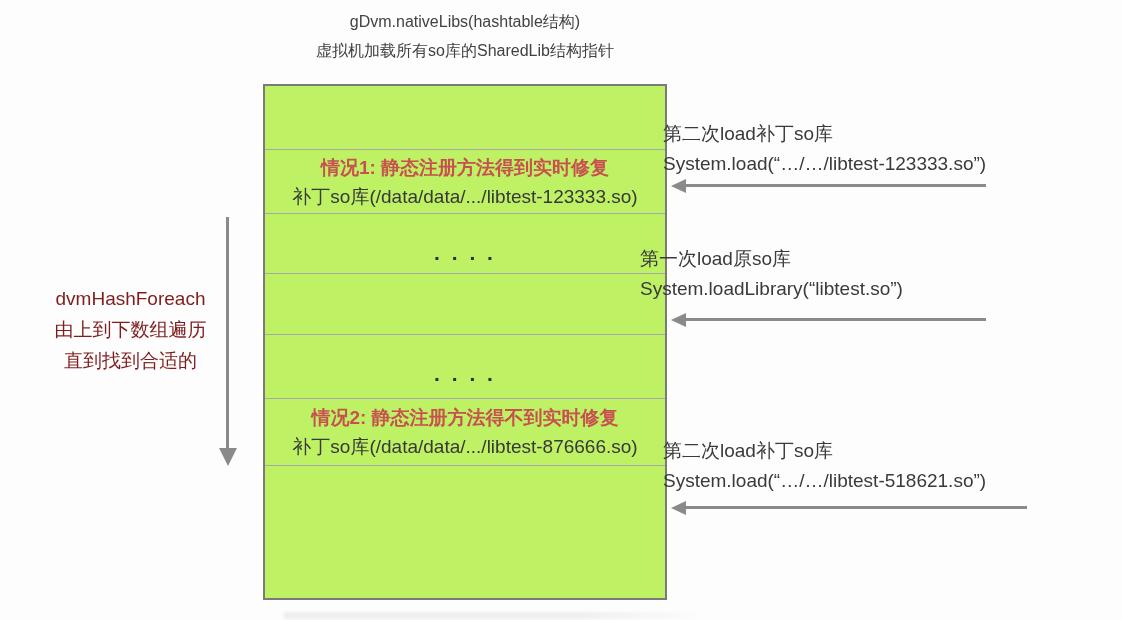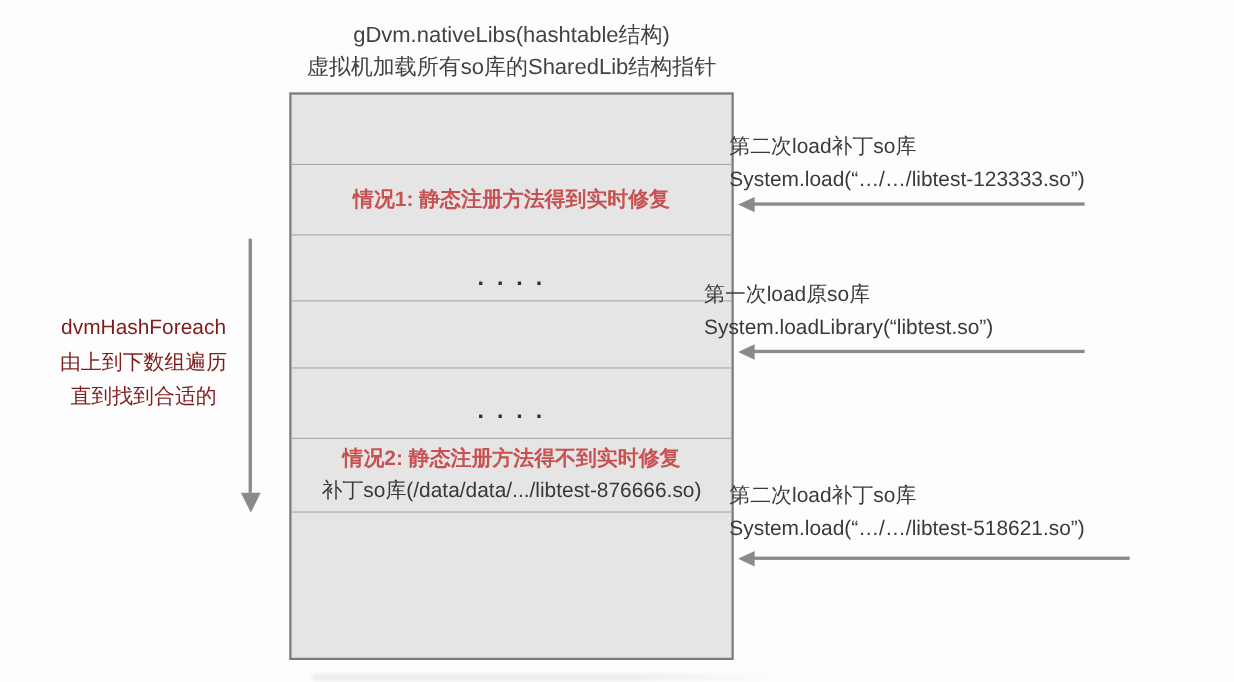--- a/index.html
+++ b/index.html
@@ -7,27 +7,27 @@
     width:1122px;height:620px;position:relative;overflow:hidden;
     background:#fdfdfd;
     font-family:"Liberation Sans","DejaVu Sans",sans-serif;
     color:#3c3c3c;
   }
   .abs{position:absolute;}
 
   
   .diagram-title{
     left:165px;top:7px;width:600px;text-align:center;
-    font-size:20px;line-height:29px;color:#424242;margin-top:11px;
+    font-size:16px;line-height:29px;color:#424242;
   }
 
   
   .htable{
     left:263px;top:84px;width:404px;height:516px;
-    background:#e5e5e5;border:2px solid #7a7a7a;box-sizing:border-box;
+    background:#bef264;border:2px solid #7a7a7a;box-sizing:border-box;
     display:flex;flex-direction:column;
   }
   .row{
     box-sizing:border-box;border-bottom:1px solid #a8a8a8;
     display:flex;flex-direction:column;align-items:center;justify-content:center;
     font-size:19px;line-height:29px;text-align:center;width:100%;
   }
   .row:last-child{border-bottom:none;}
   .row .case-title{color:#c85050;font-weight:600;}
   .row .case-path{color:#383838;}
@@ -42,21 +42,21 @@
   .v-arrow-line{left:226px;top:217px;width:3px;height:231px;background:#8a8a8a;}
   .v-arrow-head{
     left:219px;top:448px;width:0;height:0;
     border-left:9px solid transparent;border-right:9px solid transparent;
     border-top:18px solid #8a8a8a;
   }
 
   
   .annot{width:400px;text-align:left;font-size:19px;line-height:30px;color:#3a3a3a;}
   .annot-1{left:663px;top:119px;}
-  .annot-2{left:640px;top:254px;width:375px;}
+  .annot-2{left:640px;top:244px;width:375px;}
   .annot-3{left:663px;top:436px;}
 
   .h-arrow-line{height:3px;background:#8a8a8a;}
   .h-arrow-head{
     width:0;height:0;
     border-top:7px solid transparent;border-bottom:7px solid transparent;
     border-right:15px solid #8a8a8a;
   }
   .arrow1-line{left:685px;top:184px;width:301px;}
   .arrow1-head{left:671px;top:179px;}
@@ -77,20 +77,21 @@
 
 <div class="abs diagram-title">
   <div>gDvm.nativeLibs(hashtable结构)</div>
   <div>虚拟机加载所有so库的SharedLib结构指针</div>
 </div>
 
 <div class="abs htable">
   <div class="row" style="height:64px"></div>
   <div class="row" style="height:64px">
     <div class="case-title">情况1: 静态注册方法得到实时修复</div>
+    <div class="case-path">补丁so库(/data/data/.../libtest-123333.so)</div>
   </div>
   <div class="row dots" style="height:60px">. . . .</div>
   <div class="row" style="height:61px"></div>
   <div class="row dots" style="height:64px">. . . .</div>
   <div class="row" style="height:67px">
     <div class="case-title">情况2: 静态注册方法得不到实时修复</div>
     <div class="case-path">补丁so库(/data/data/.../libtest-876666.so)</div>
   </div>
   <div class="row" style="height:64px"></div>
 </div>

